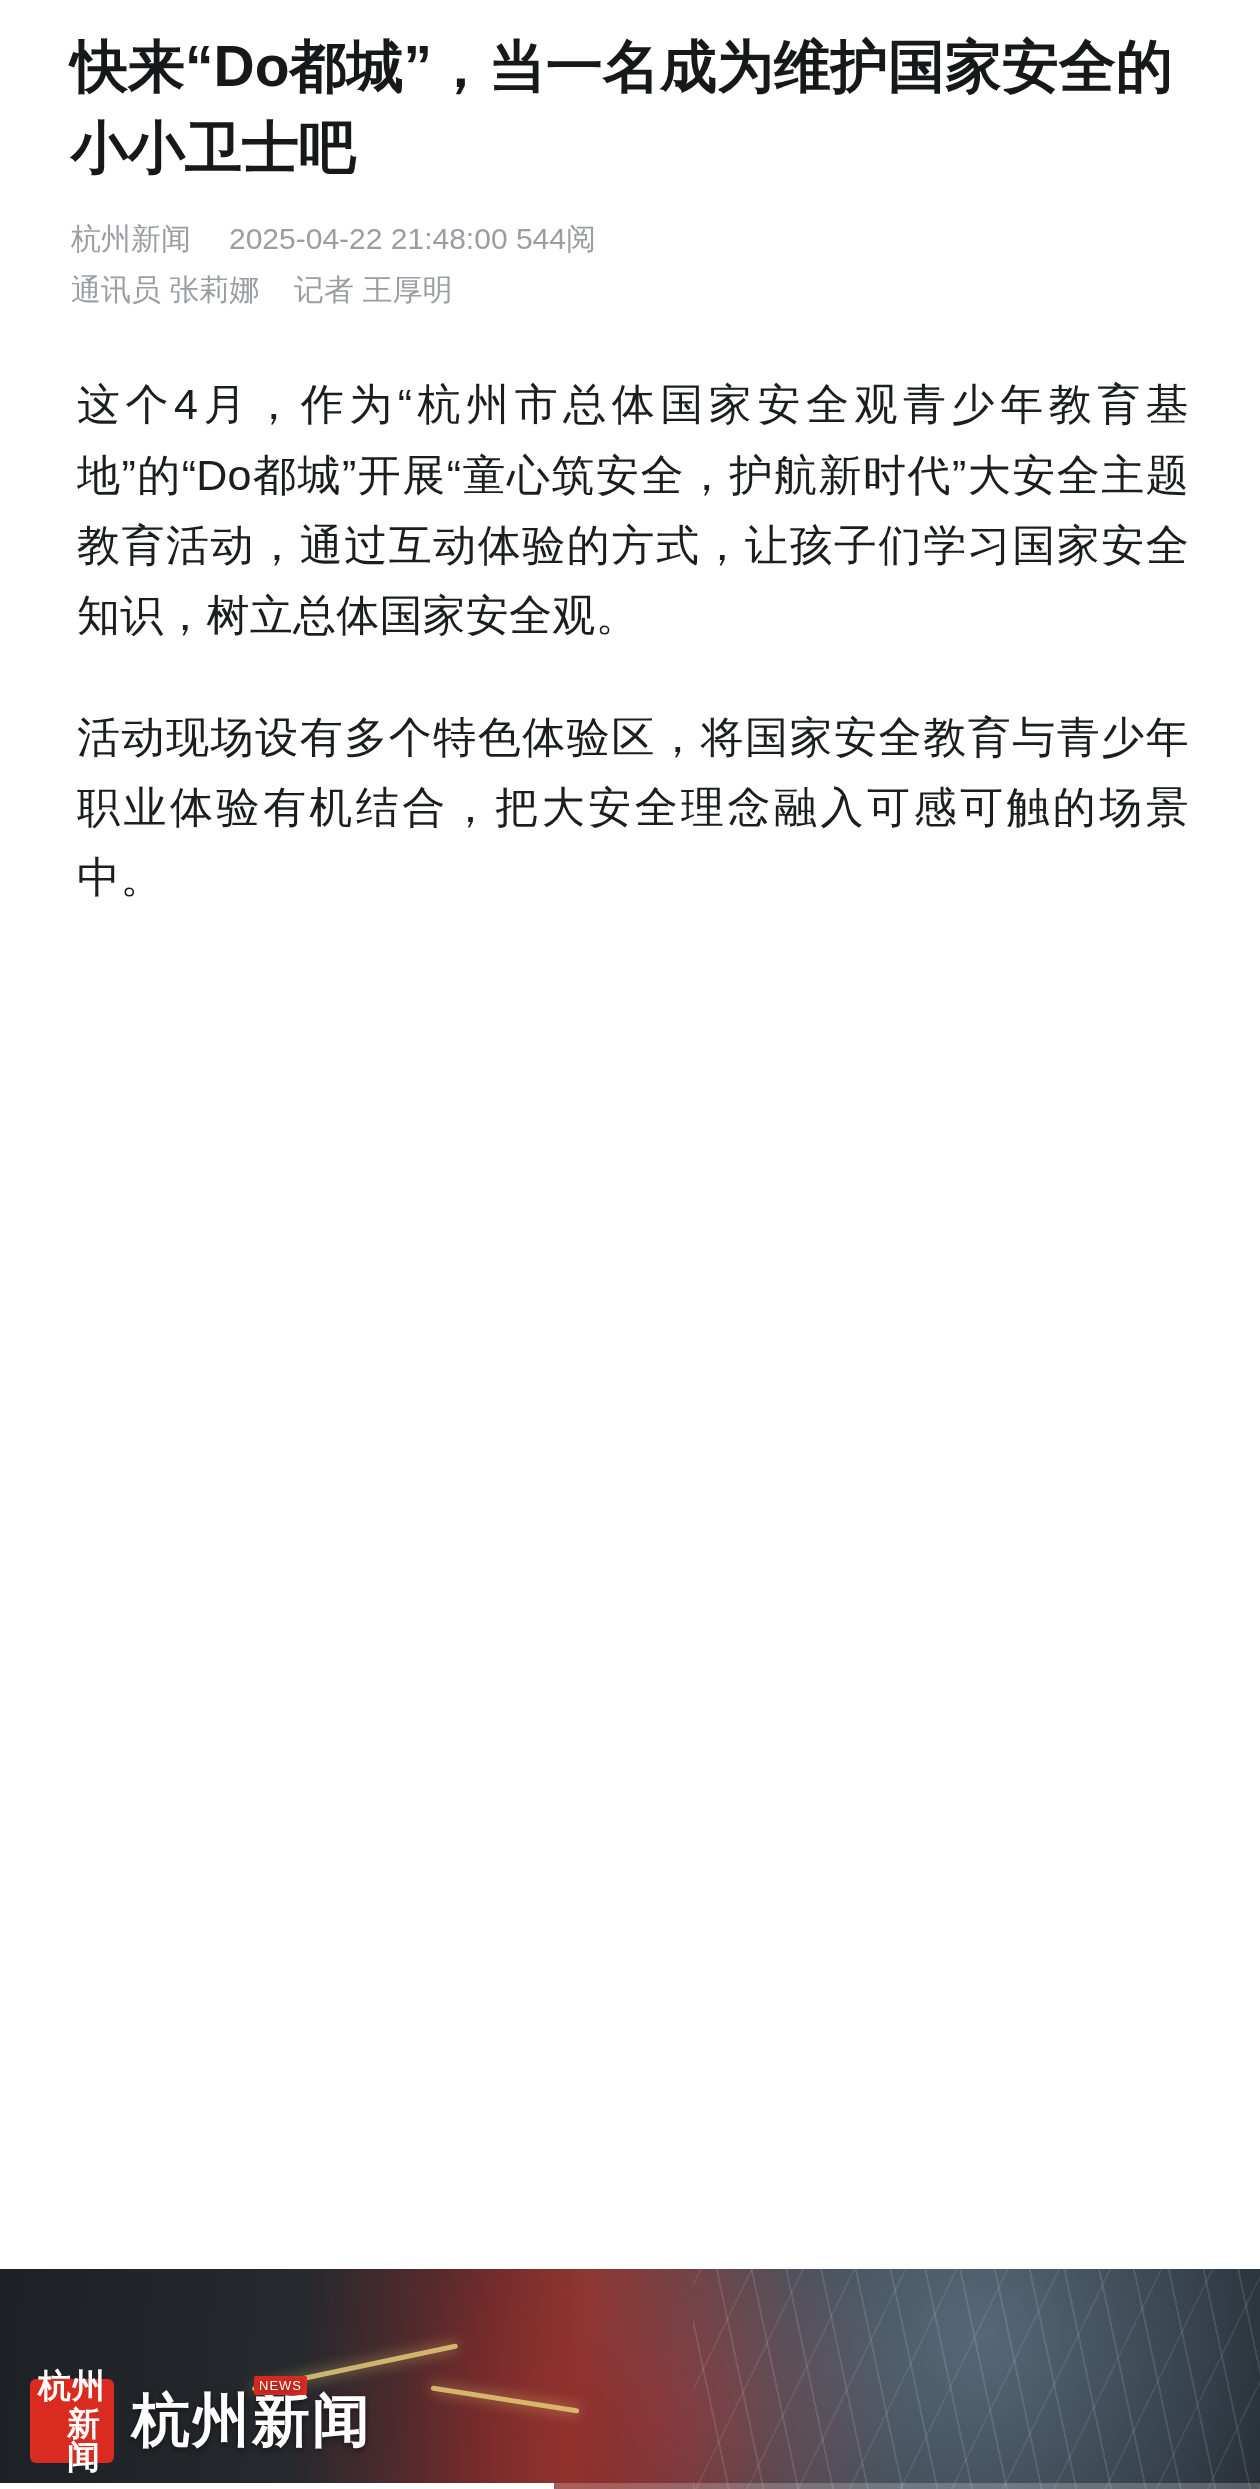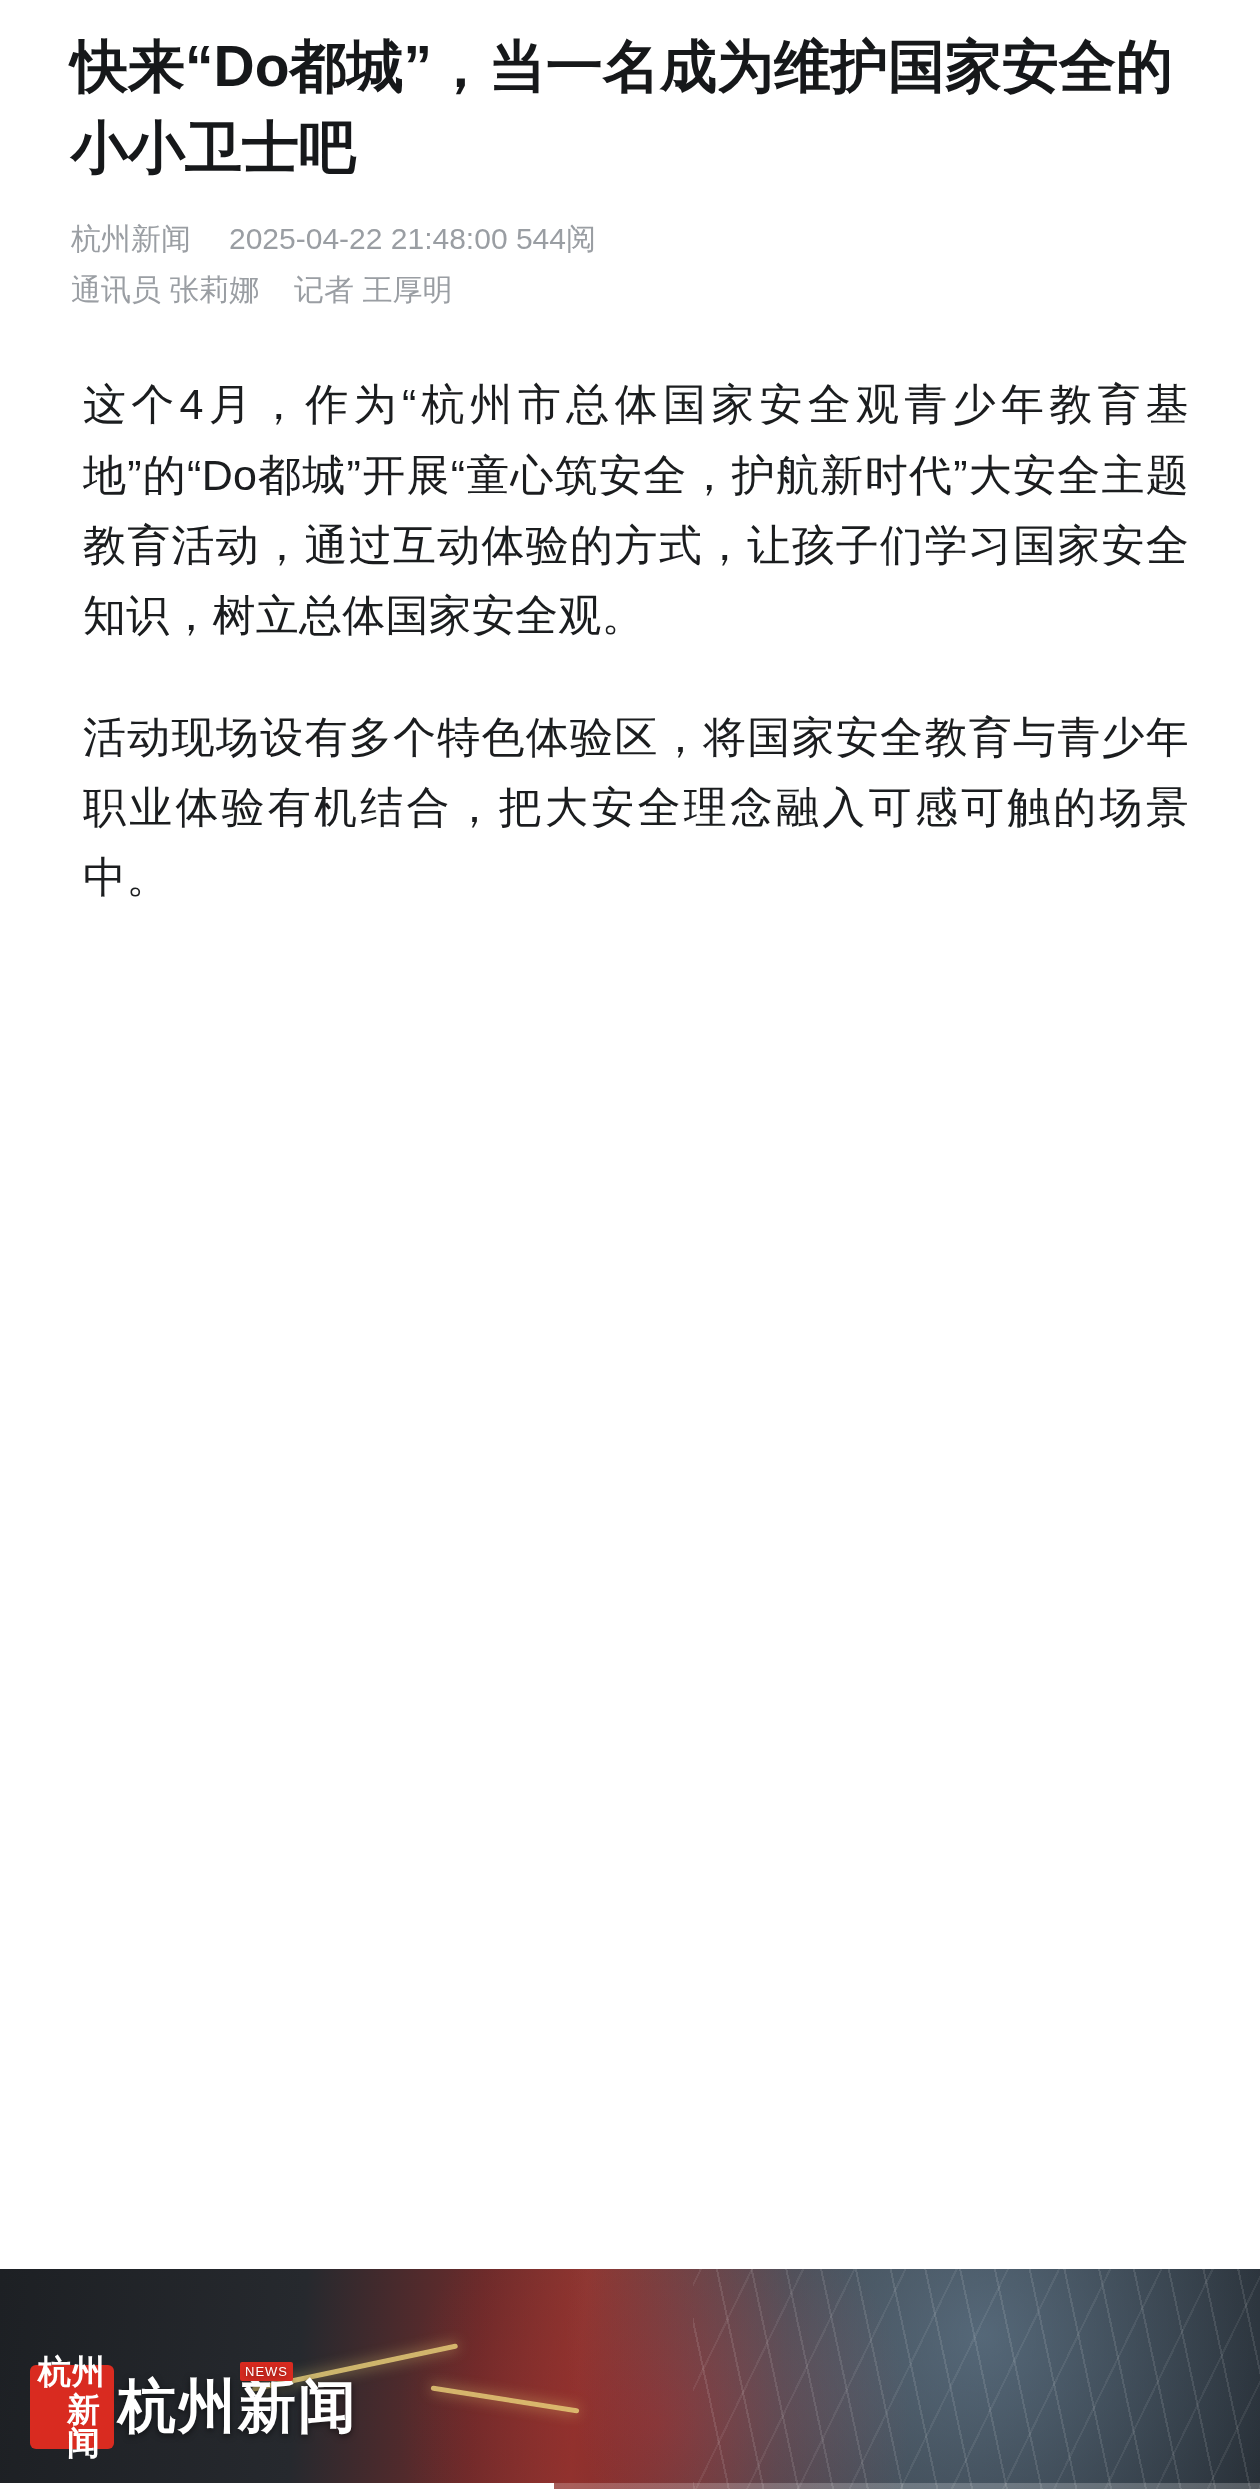--- a/index.html
+++ b/index.html
@@ -46,21 +46,21 @@
     margin-top: 4px;
   }
   .meta-line2 .sep {
     display: inline-block;
     width: 18px;
   }
   .body-text {
     margin-top: 56px;
   }
   .body-text p {
-    margin: 0 0 52px 12px;
+    margin: 0 0 52px 6px;
     font-size: 43px;
     line-height: 1.63;
     color: #1b1d1f;
     text-align: justify;
     text-justify: inter-ideograph;
     letter-spacing: 0.2px;
   }
   .body-text p:last-child {
     margin-bottom: 0;
   }
@@ -99,24 +99,24 @@
     background: rgba(232, 206, 120, 0.85);
     height: 5px;
     border-radius: 3px;
     box-shadow: 0 0 14px rgba(240, 214, 120, 0.6);
   }
   .beam.b1 { left: 250px; top: 96px; width: 210px; transform: rotate(-12deg); }
   .beam.b2 { left: 430px; top: 128px; width: 150px; transform: rotate(9deg); }
   .watermark {
     position: absolute;
     left: 30px;
-    bottom: 40px;
+    bottom: 26px;
     display: flex;
     align-items: center;
-    gap: 4px;
+    gap: 18px;
   }
   .wm-badge {
     width: 84px;
     height: 84px;
     background: #d92b20;
     border-radius: 6px;
     display: flex;
     flex-direction: column;
     align-items: center;
     justify-content: center;

